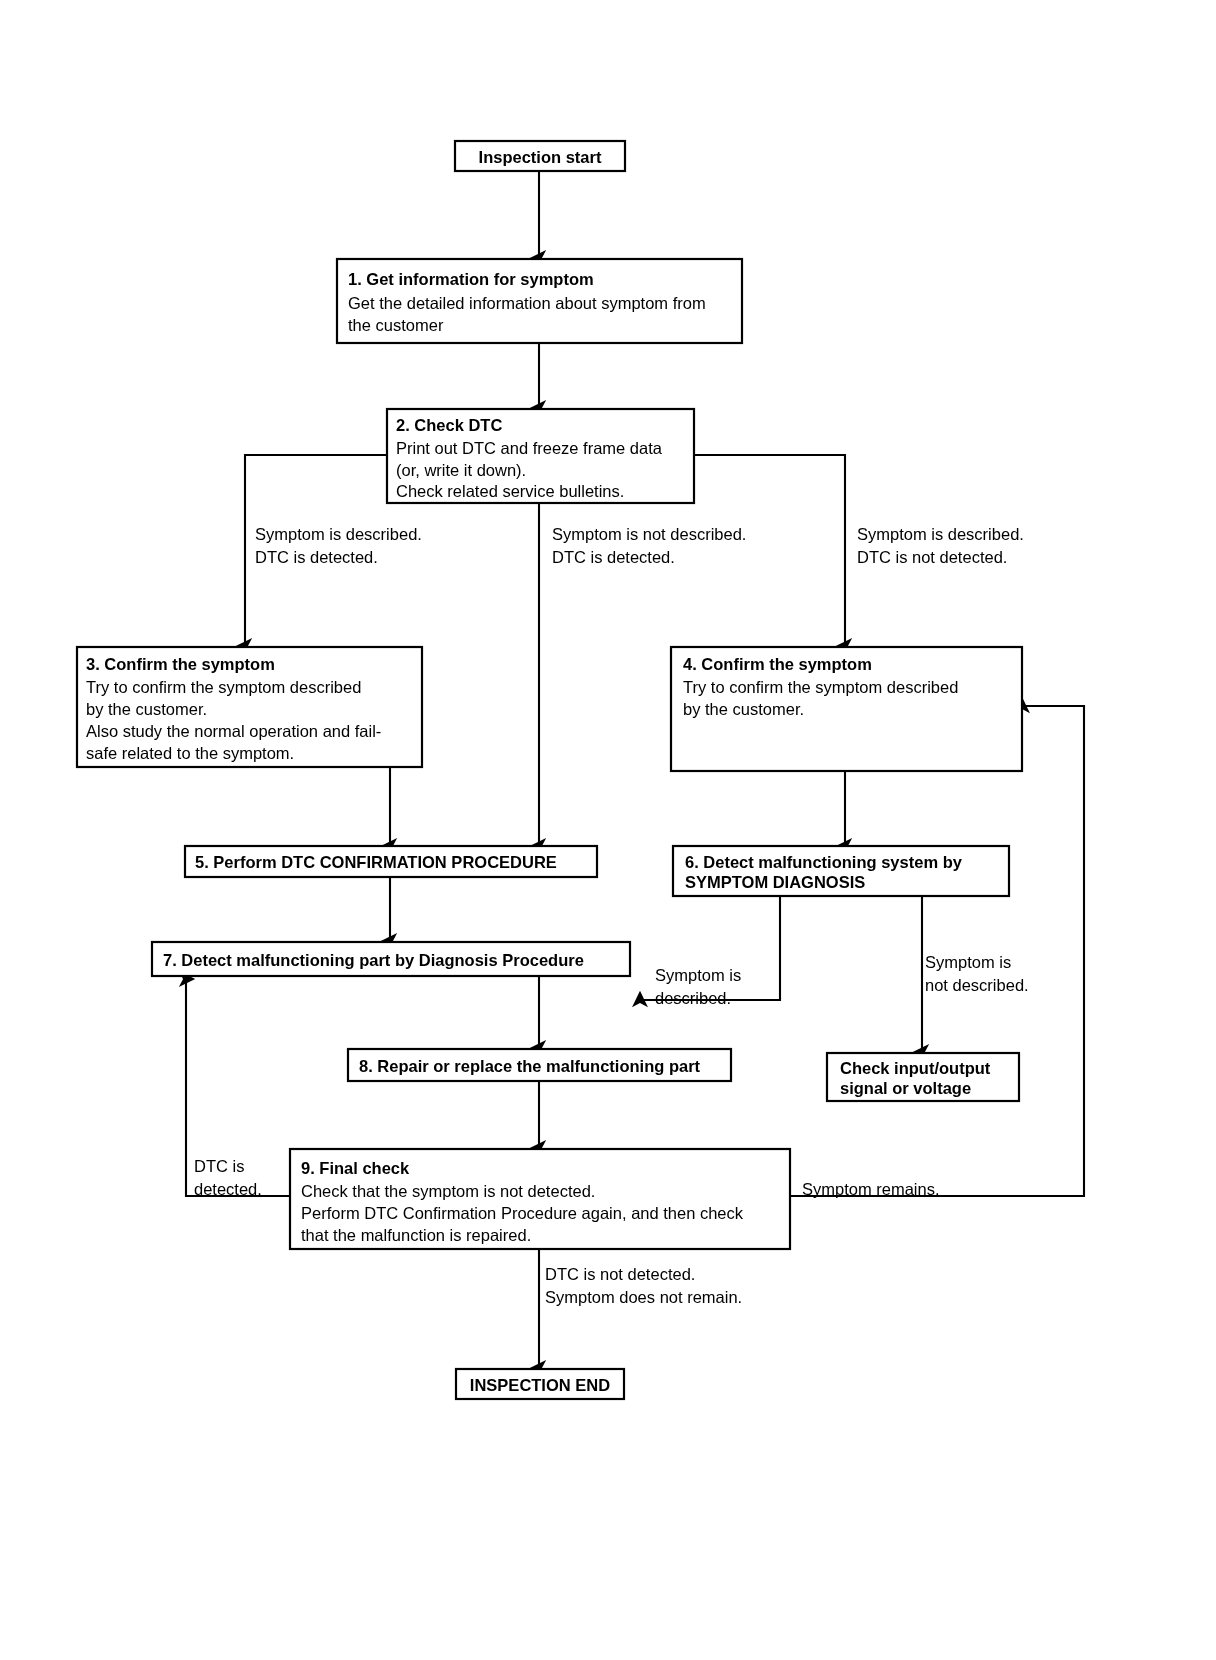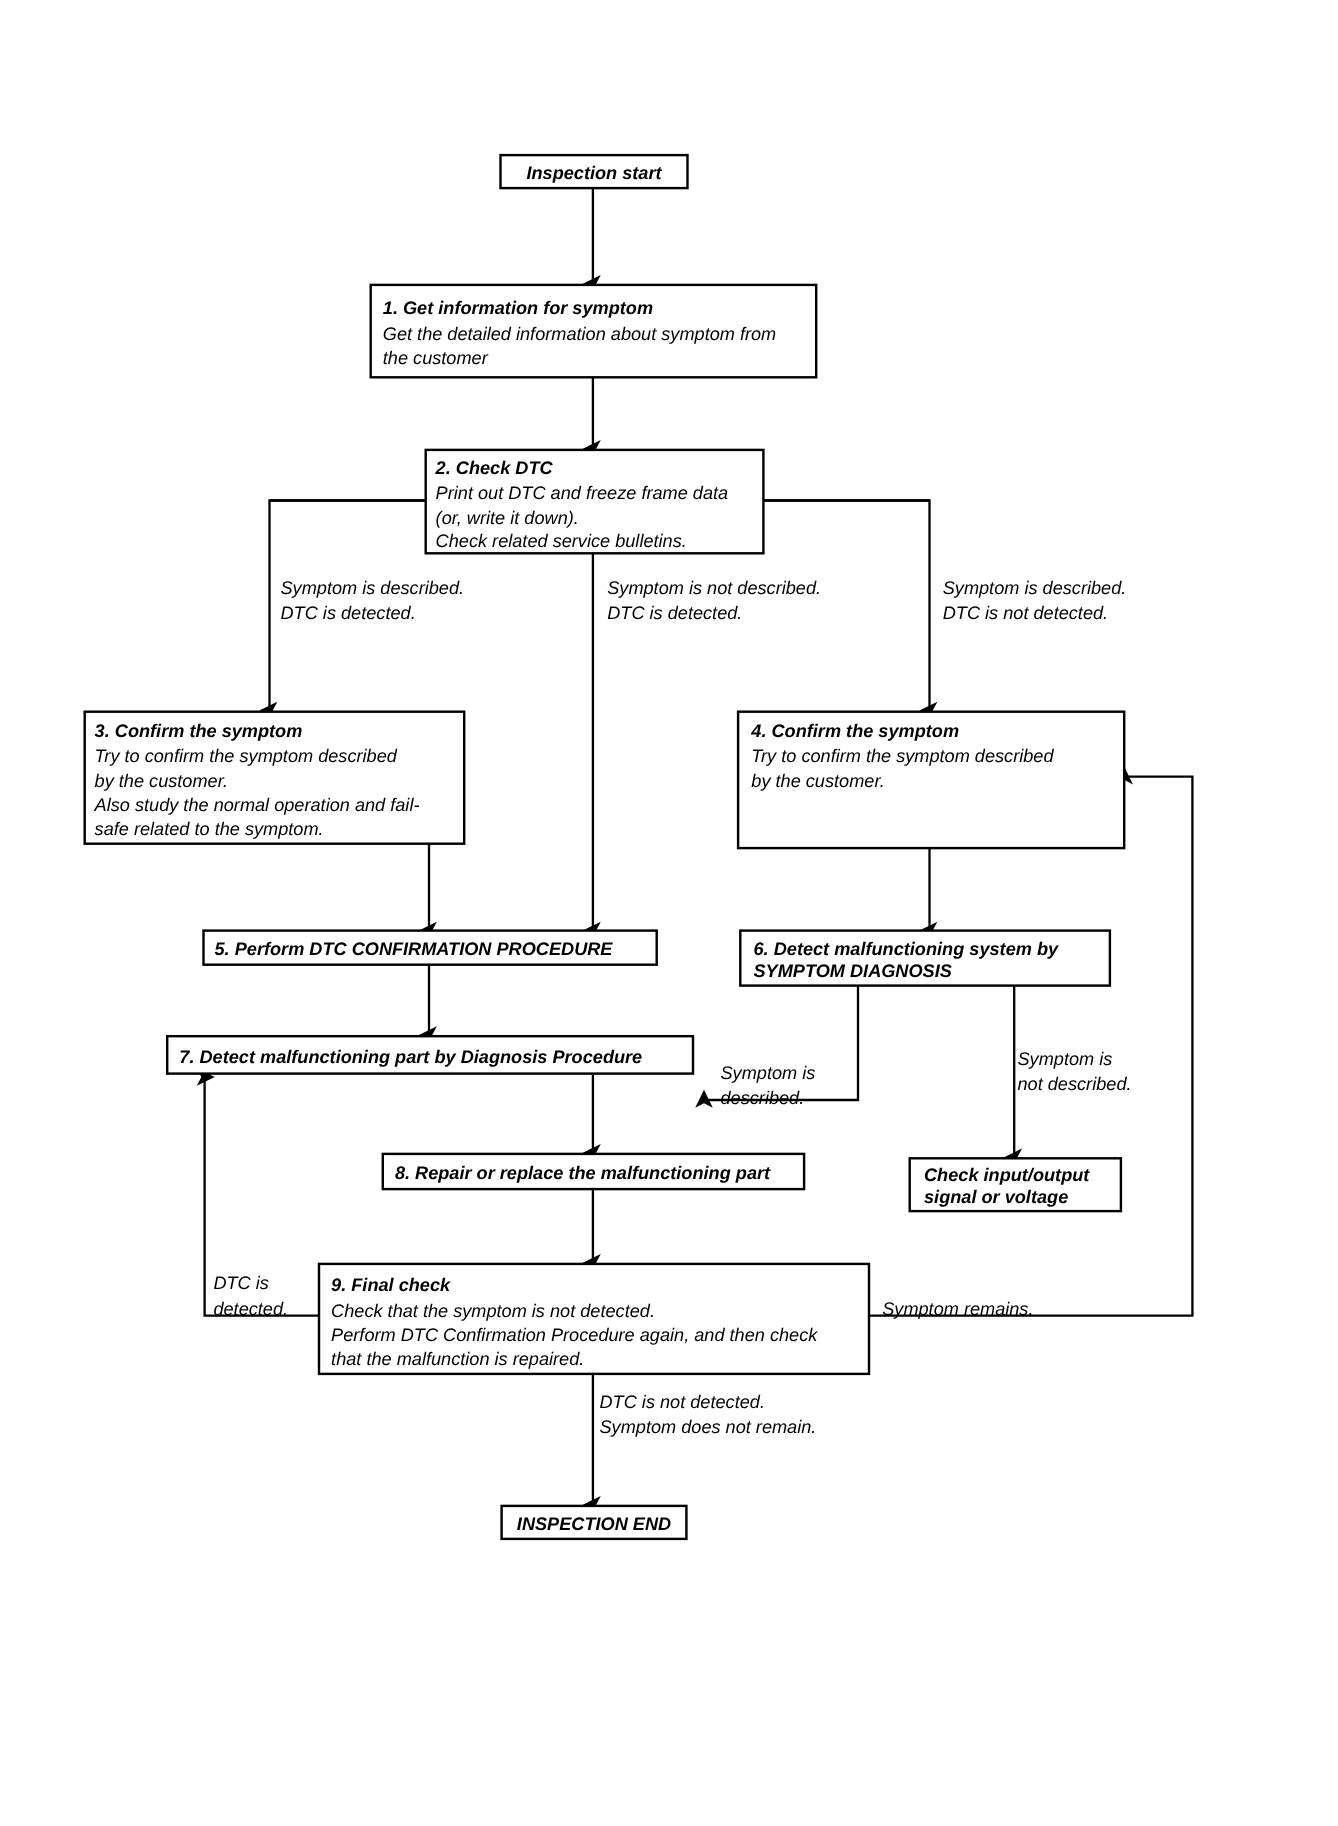--- a/index.html
+++ b/index.html
@@ -11,21 +11,20 @@
     width: 1216px;
     height: 1660px;
     font-family: "Liberation Sans", sans-serif;
     color: #000000;
     overflow: hidden;
   }
   #flowchart-root {
     position: relative;
     width: 1216px;
     height: 1660px;
-    font-style: italic;
   }
   svg.diagram {
     position: absolute;
     top: 0;
     left: 0;
     width: 1216px;
     height: 1660px;
   }
   .node-rect {
     fill: #ffffff;

